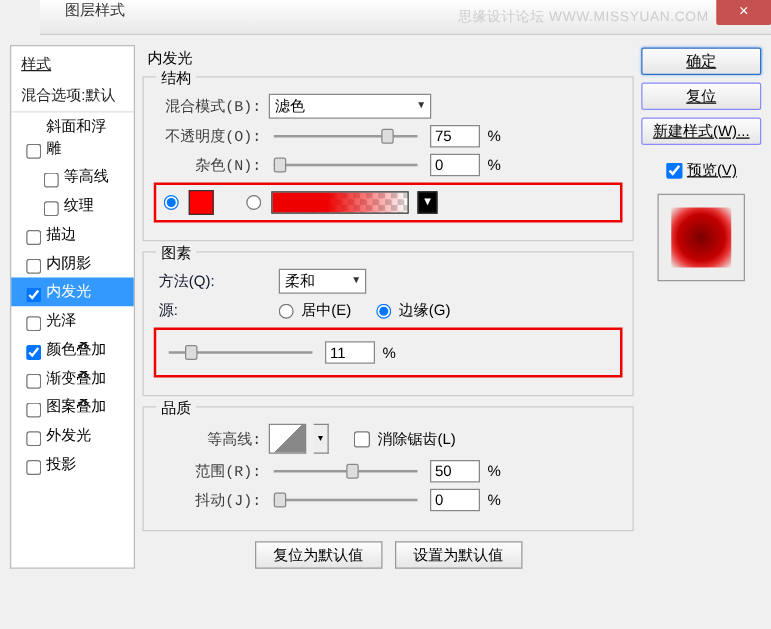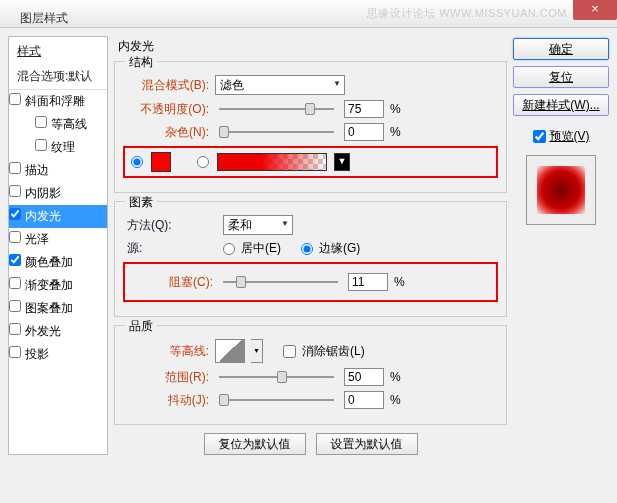--- a/index.html
+++ b/index.html
@@ -1,34 +1,34 @@
 <!DOCTYPE html>
 <html><head>
 <meta charset="utf-8">
 <style>
 * { box-sizing: border-box; margin: 0; padding: 0; font-family: "Microsoft YaHei", SimSun, sans-serif; font-size: 12px; }
 body { background: #f0f0f0; width: 617px; height: 503px; overflow: hidden; }
-.titlebar { height: 28px; background: linear-gradient(#fefefe, #e8e8e8); border-bottom: 1px solid #ccc; display: flex; align-items: flex-end; padding: 0 20px; position: relative; }
+.titlebar { height: 28px; background: linear-gradient(#fefefe, #e8e8e8); border-bottom: 1px solid #ccc; display: flex; align-items: flex-start; padding: 0 20px; position: relative; margin-left: 32px; }
 .title-text { color: #333; }
 .watermark { position: absolute; right: 50px; top: 6px; color: #ccc; font-size: 11px; letter-spacing: 0.5px; }
 .close-btn { position: absolute; right: 0; top: 0; width: 44px; height: 20px; background: #c75050; color: #fff; text-align: center; line-height: 18px; font-size: 13px; border-radius: 0 0 2px 2px; cursor: pointer; }
 .main { display: flex; padding: 8px; gap: 6px; }
 .left-panel { width: 100px; background: #fff; border: 1px solid #bbb; padding: 2px 0; }
 .left-header { padding: 4px 8px; color: #222; text-decoration: underline; }
 .left-sub { padding: 4px 8px; color: #222; border-bottom: 1px solid #e0e0e0; }
-.style-item { display: flex; align-items: flex-start; padding: 3px 0; gap: 4px; cursor: pointer; }
+.style-item { display: flex; align-items: flex-end; padding: 3px 12px; gap: 4px; cursor: pointer; }
 .style-item.indent { padding-left: 26px; }
 .style-item.selected { background: #3399ff; color: #fff; }
 .style-item input[type=checkbox] { width: 12px; height: 12px; cursor: pointer; }
 .center-panel { flex: 1; }
 .center-title { padding: 2px 4px; margin-bottom: 4px; }
 .fieldset { border: 1px solid #ccc; margin-bottom: 8px; padding: 8px 12px 10px; position: relative; }
 .fieldset-legend { position: absolute; top: -8px; left: 10px; background: #f0f0f0; padding: 0 4px; }
 .row { display: flex; align-items: center; margin: 5px 0; gap: 6px; }
-.label { width: 82px; text-align: right; color: #c2410c; }
+.label { width: 82px; text-align: right; color: #404040; font-family: Liberation Mono, monospace; }
 .label-wide { width: 90px; text-align: left; color: #0f172a; }
 .select { border: 1px solid #888; background: #fff; height: 20px; padding: 1px 18px 1px 4px; min-width: 70px; position: relative; cursor: pointer; }
 .select-wide { min-width: 130px; }
 .select::after { content: "▼"; position: absolute; right: 3px; top: 3px; font-size: 8px; color: #333; }
 .slider-track { flex: 1; height: 2px; background: #999; position: relative; margin: 0 4px; max-width: 115px; }
 .slider-thumb { position: absolute; top: -5px; width: 10px; height: 12px; background: #ddd; border: 1px solid #888; border-radius: 2px; cursor: pointer; }
 .num-input { width: 40px; height: 18px; border: 1px solid #888; background: #fff; padding: 1px 3px; text-align: left; }
 .unit { width: 24px; }
 .highlight-box { border: 2px solid #e00; padding: 4px 6px; margin: 4px -4px; }
 .color-row { display: flex; align-items: center; gap: 8px; }
@@ -158,21 +158,20 @@
       <div class="row">
         <span class="label-wide">源:</span>
         <input type="radio" class="radio" style="">
         <span>居中(E)</span>
         <span style="width:8px"></span>
         <input type="radio" class="radio" checked="" style="">
         <span>边缘(G)</span>
       </div>
       <div class="highlight-box">
         <div class="row">
-          <span class="label">阻塞(C):</span>
           <div class="slider-track">
               <div class="slider-thumb" style="left:11%"></div>
             </div>
           <input class="num-input" value="11" style="">
           <span class="unit">%</span>
         </div>
       </div>
     </div>
 
     <div class="fieldset">

